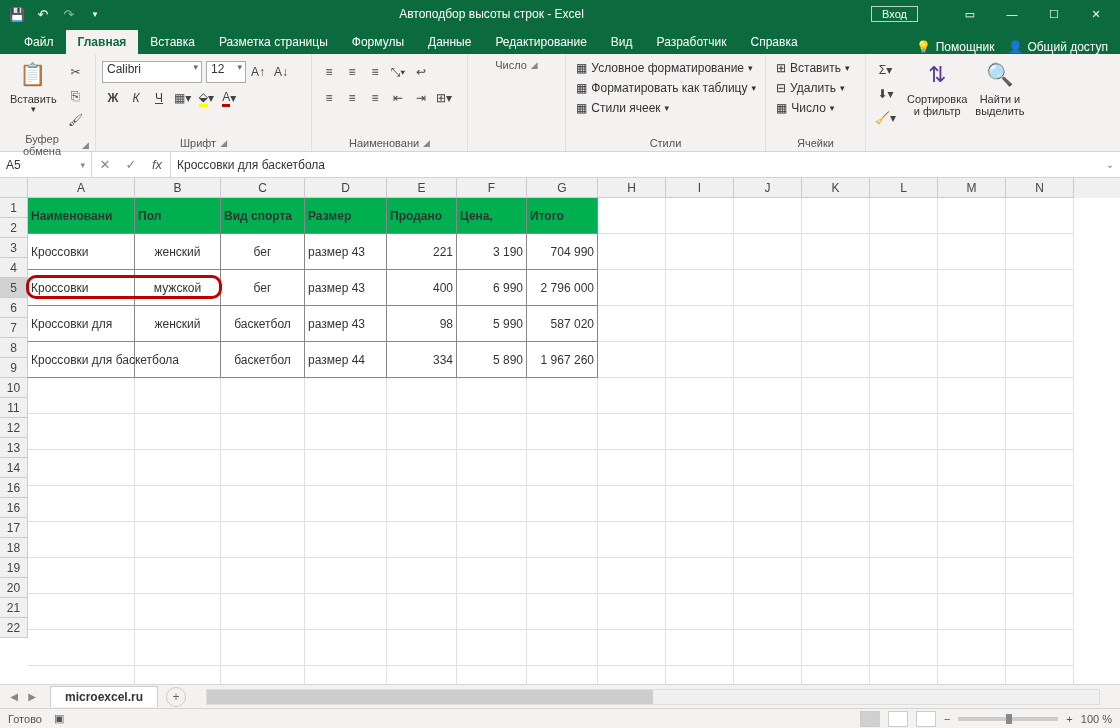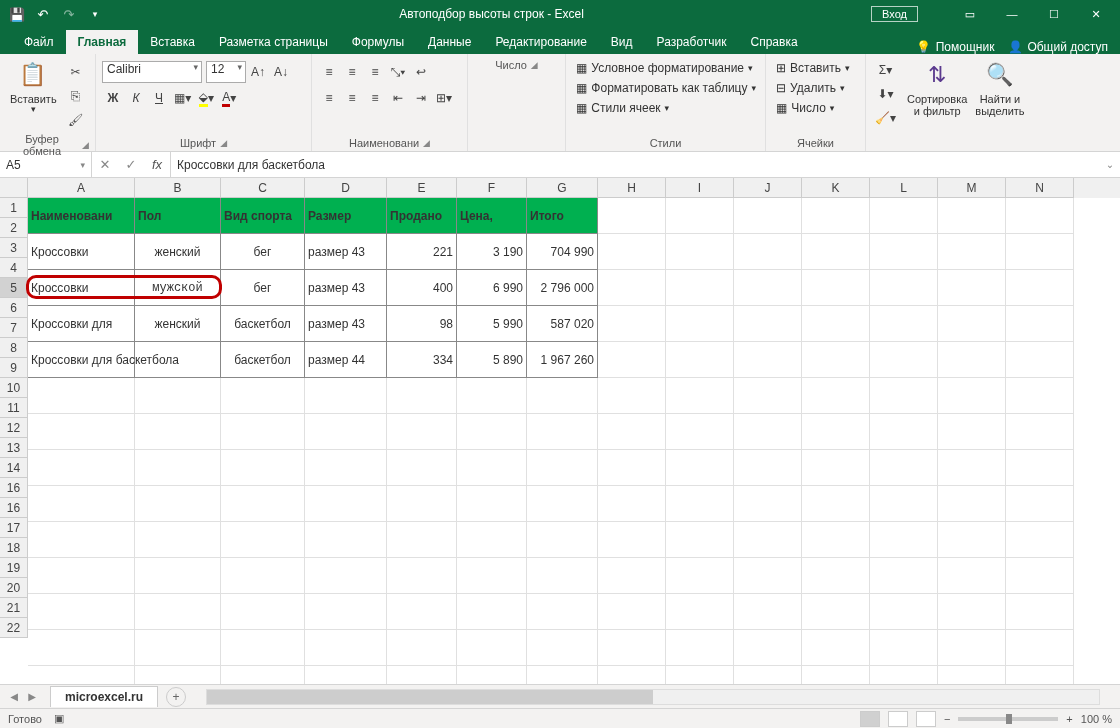--- a/index.html
+++ b/index.html
@@ -352,21 +352,21 @@
         <div class="cell" style="width: 68px;"></div>
         <div class="cell" style="width: 68px;"></div>
         <div class="cell" style="width: 68px;"></div>
         <div class="cell" style="width: 68px;"></div>
         <div class="cell" style="width: 68px;"></div>
         <div class="cell" style="width: 68px;"></div>
         <div class="cell" style="width: 68px;"></div>
       </div>
       <div class="g-row">
         <div class="cell data-cell" style="width: 107px;">Кроссовки</div>
-        <div class="cell data-cell center" style="width: 86px; font-family: Liberation Mono, monospace;">мужской</div>
+        <div class="cell data-cell center" style="width: 86px;">мужской</div>
         <div class="cell data-cell center" style="width: 84px;">бег</div>
         <div class="cell data-cell" style="width: 82px;">размер 43</div>
         <div class="cell data-cell num" style="width: 70px;">400</div>
         <div class="cell data-cell num" style="width: 70px;">6 990</div>
         <div class="cell data-cell num" style="width: 71px;">2 796 000</div>
         <div class="cell" style="width: 68px;"></div>
         <div class="cell" style="width: 68px;"></div>
         <div class="cell" style="width: 68px;"></div>
         <div class="cell" style="width: 68px;"></div>
         <div class="cell" style="width: 68px;"></div>

